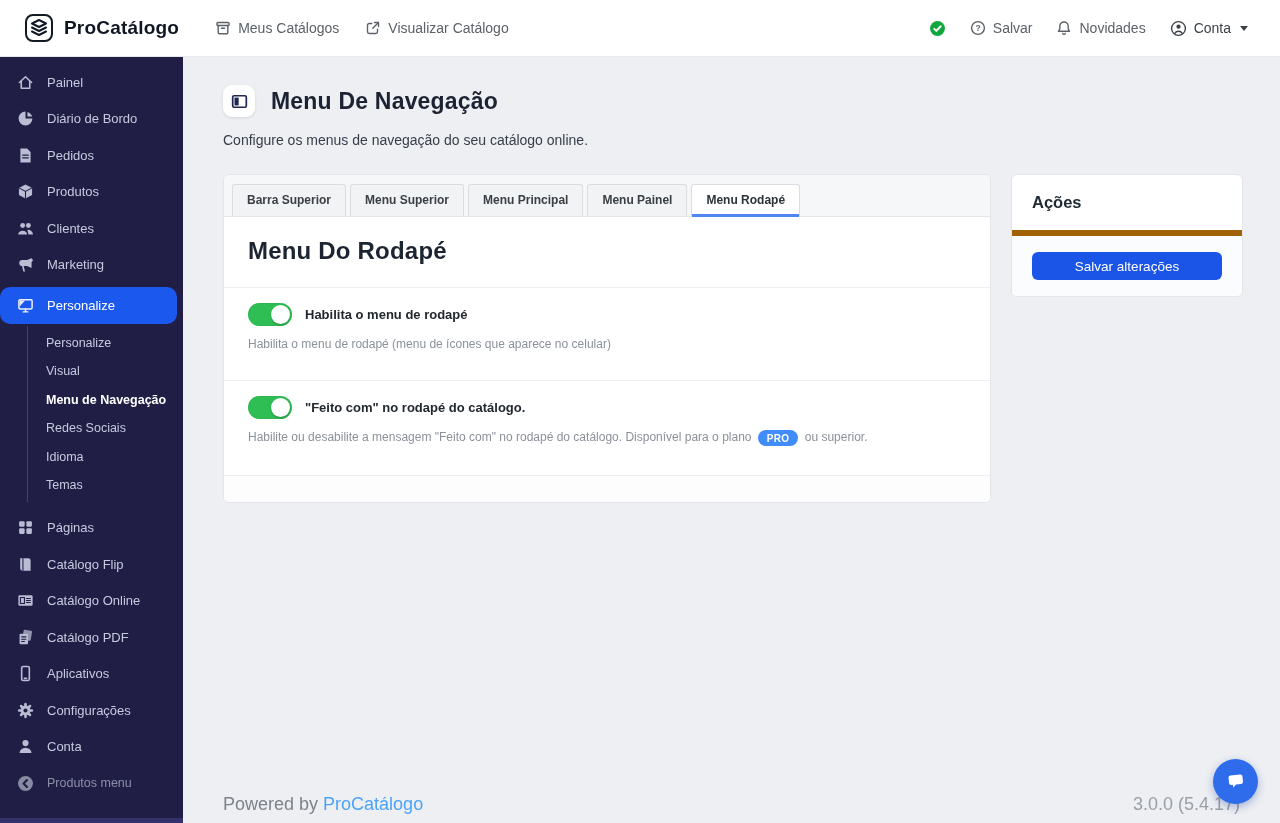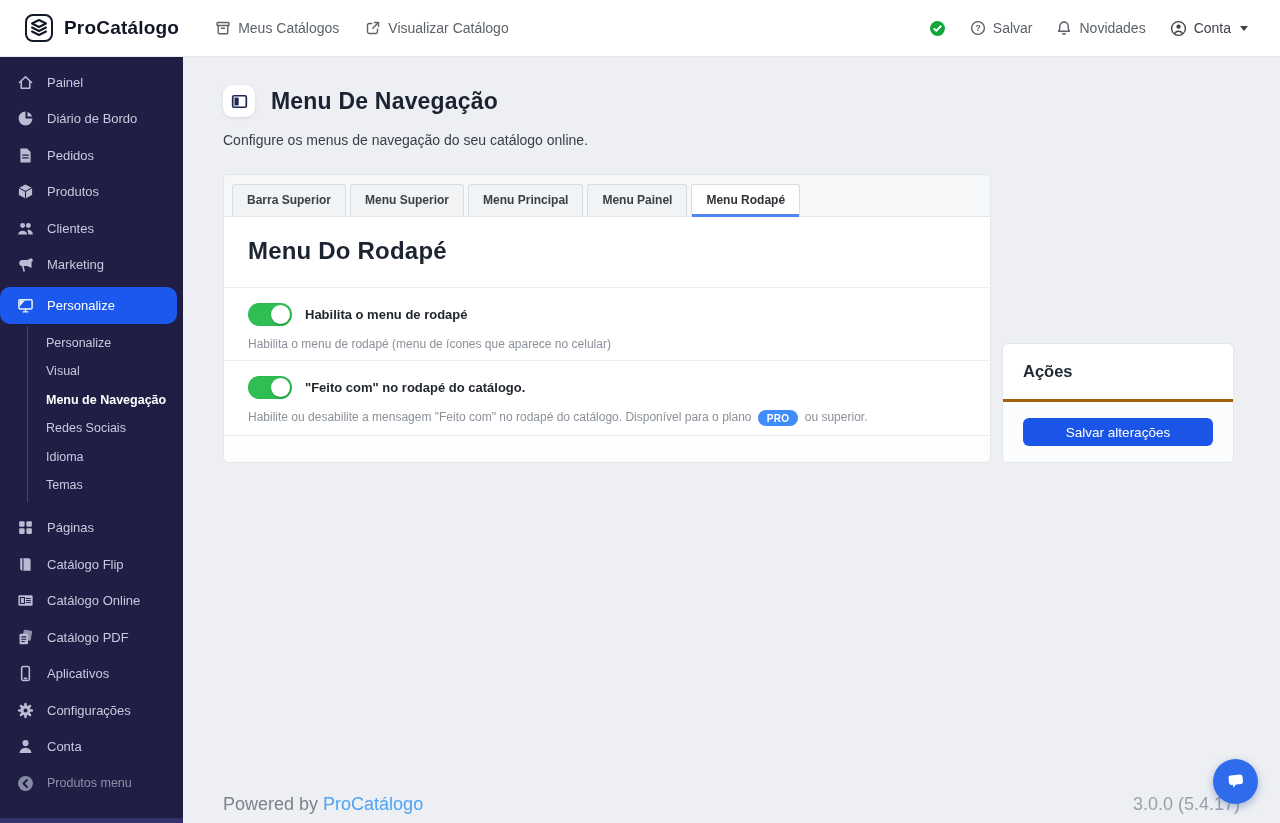--- a/index.html
+++ b/index.html
@@ -32,48 +32,48 @@
 
   
   .main { position:absolute; top:57px; left:183px; right:0; bottom:0; background:#edeff3; padding:0 40px; }
   .page-head { margin-top:28px; }
   .title-row { display:flex; align-items:center; gap:16px; }
   .title-icon-card { width:32px; height:32px; background:#fff; border-radius:9px;
     box-shadow:0 1px 3px rgba(20,25,40,.12); display:flex; align-items:center; justify-content:center; }
   .page-title { font-size:23px; font-weight:700; color:#1b2232; letter-spacing:.2px; }
   .page-subtitle { margin-top:15px; font-size:14px; color:#363e49; }
 
-  .content-row { display:flex; gap:11px; margin-top:26px; align-items:flex-end; }
+  .content-row { display:flex; gap:20px; margin-top:26px; align-items:flex-start; }
 
   
   .card { width:768px; flex:none; background:#fff; border:1px solid #e2e5e9; border-radius:6px; overflow:hidden; }
   .tabstrip { display:flex; align-items:flex-end; gap:4px; background:#f6f7f9;
     padding:9px 8px 0 8px; border-bottom:1px solid #e2e5e9; }
   .tab { position:relative; padding:8px 14px 9px; font-size:12px; font-weight:700; color:#3a4046;
     background:#f1f3f5; border:1px solid #d9dde2; border-bottom:none; border-radius:3px 3px 0 0;
     cursor:pointer; white-space:nowrap; }
   .tab.active { background:#fff; color:#2e3338; }
   .tab.active::after { content:""; position:absolute; left:0; right:0; bottom:-1px; height:3px; background:#4f86f2; }
   .section-head { padding:20px 24px 22px; border-bottom:1px solid #eceef1; }
   .section-title { font-size:24px; font-weight:700; color:#1b2430; letter-spacing:.2px; }
-  .setting-row { padding:15px 24px 9px; border-bottom:1px solid #eceef1; }
+  .setting-row { padding:15px 24px 29px; border-bottom:1px solid #eceef1; }
   .setting-top { display:flex; align-items:center; }
   .toggle { position:relative; width:44px; height:23px; border-radius:12px; background:#2fbe54;
     flex:none; cursor:pointer; box-shadow:inset 0 0 0 1px rgba(0,0,0,.04); }
   .toggle::after { content:""; position:absolute; top:2px; right:2px; width:19px; height:19px;
     border-radius:50%; background:#fff; box-shadow:0 1px 2px rgba(0,0,0,.25); }
   .setting-label { margin-left:13px; font-size:13px; font-weight:700; color:#23282e; }
   .setting-help { margin-top:11px; font-size:12px; color:#8b919a; }
   .pro-badge { display:inline-block; background:#3f8cfa; color:#fff; font-size:10px; font-weight:800;
     padding:2.5px 9px; border-radius:10px; vertical-align:middle; margin:0 3px; letter-spacing:.3px; }
   .card-foot { height:26px; background:#fdfdfe; }
 
   
   .panel { width:232px; flex:none; background:#fff; border:1px solid #e2e5e9; border-radius:6px; overflow:hidden; }
-  .panel-head { padding:18px 20px; border-bottom:3px solid #a16207; }
+  .panel-head { padding:18px 20px; border-bottom:6px solid #a16207; }
   .panel-title { font-size:16.5px; font-weight:700; color:#212b36; }
   .panel-body { padding:16px 20px; background:#fbfcfd; }
   .save-btn { display:block; width:100%; height:28px; background:#1b55e8; color:#fff; border:none;
     border-radius:6px; font-size:13.5px; font-family:inherit; cursor:pointer; }
 
   
   .main-footer { position:absolute; left:40px; right:40px; bottom:8px; display:flex;
     justify-content:space-between; align-items:center; font-size:18px; }
   .powered { color:#7d838c; }
   .powered a { color:#4da3f7; text-decoration:none; cursor:pointer; }

